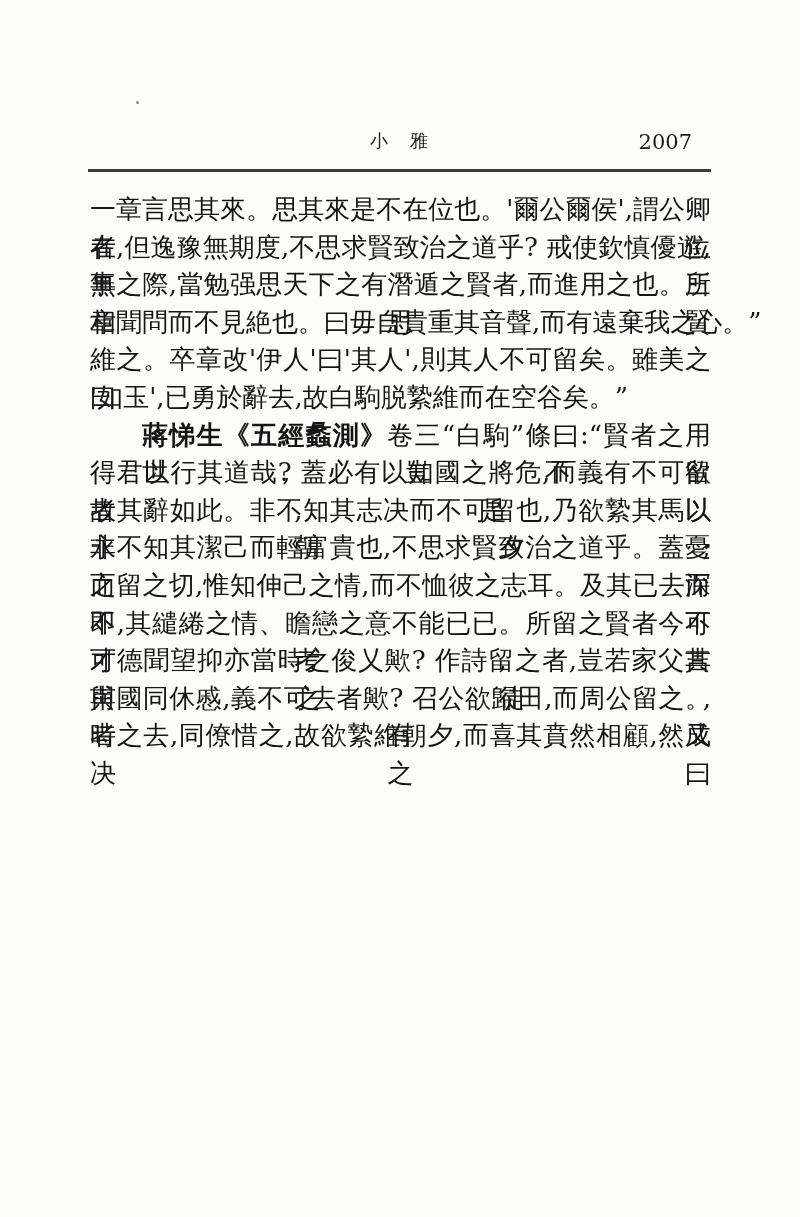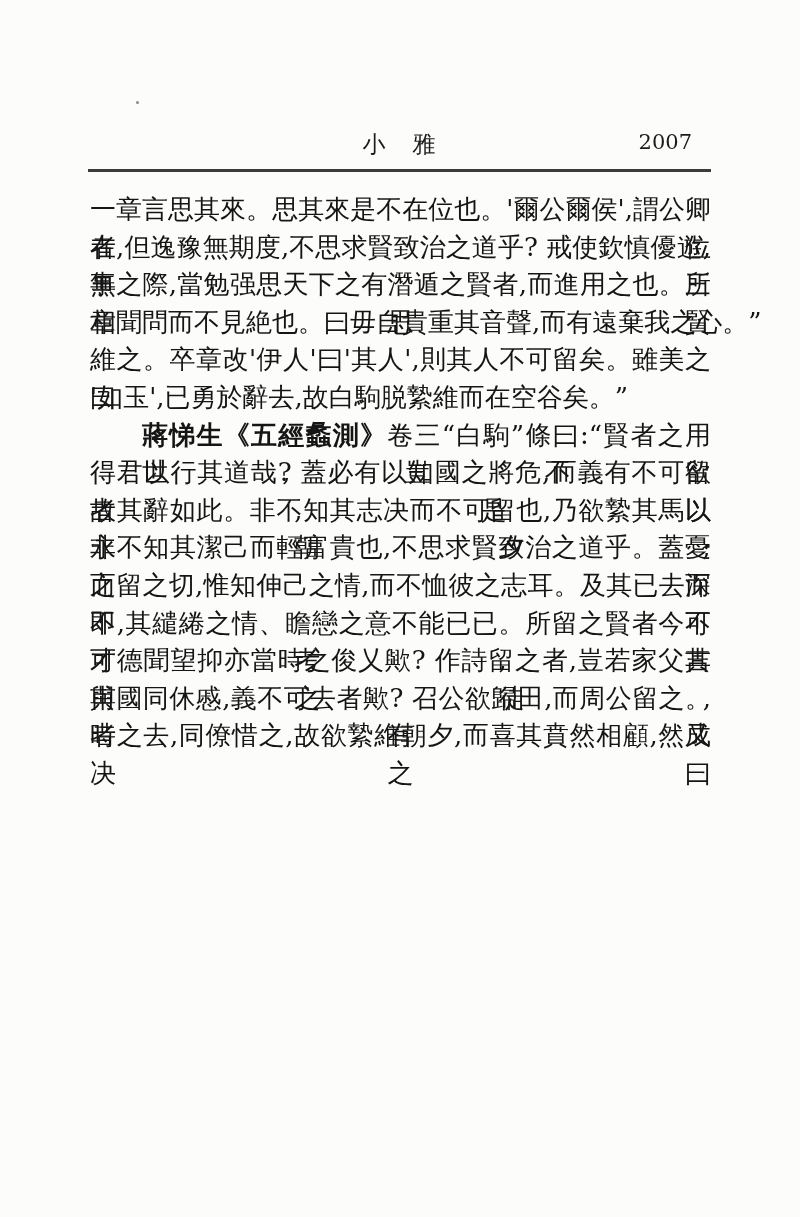--- a/index.html
+++ b/index.html
@@ -10,21 +10,21 @@
     color:#151515;
     -webkit-font-smoothing:antialiased;
   }
   .page{position:relative;width:800px;height:1217px;overflow:hidden;}
   .scan-speck{
     position:absolute;left:136px;top:101px;width:3px;height:3px;
     background:#8a8a8a;border-radius:50%;
   }
   .header-title{
     position:absolute;left:90px;top:129px;width:620px;
-    text-align:center;font-size:23px;letter-spacing:2px;color:#1b1b1b;
+    text-align:center;font-size:18px;letter-spacing:2px;color:#1b1b1b;
   }
   .page-number{
     position:absolute;top:130px;right:108px;
     font-size:21px;color:#1b1b1b;text-align:center;
   }
   .header-rule{
     position:absolute;left:88px;top:169px;width:623px;height:3px;
     background:#3c3c3c;
   }
   .text-body{

